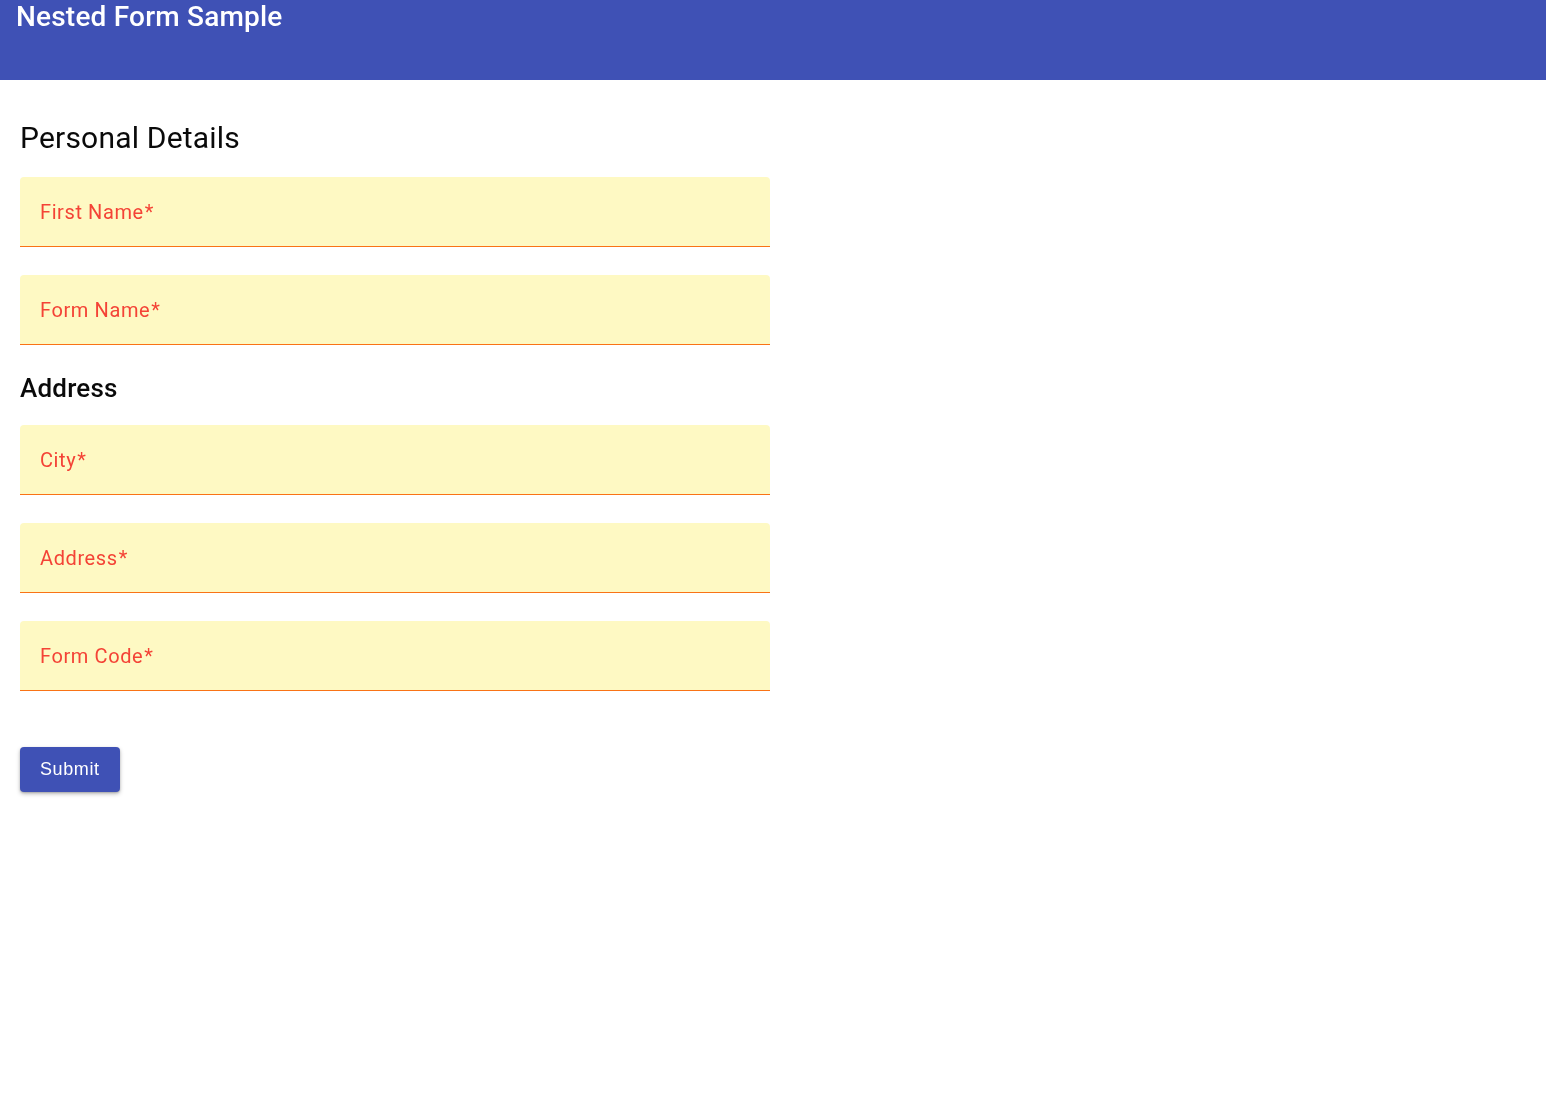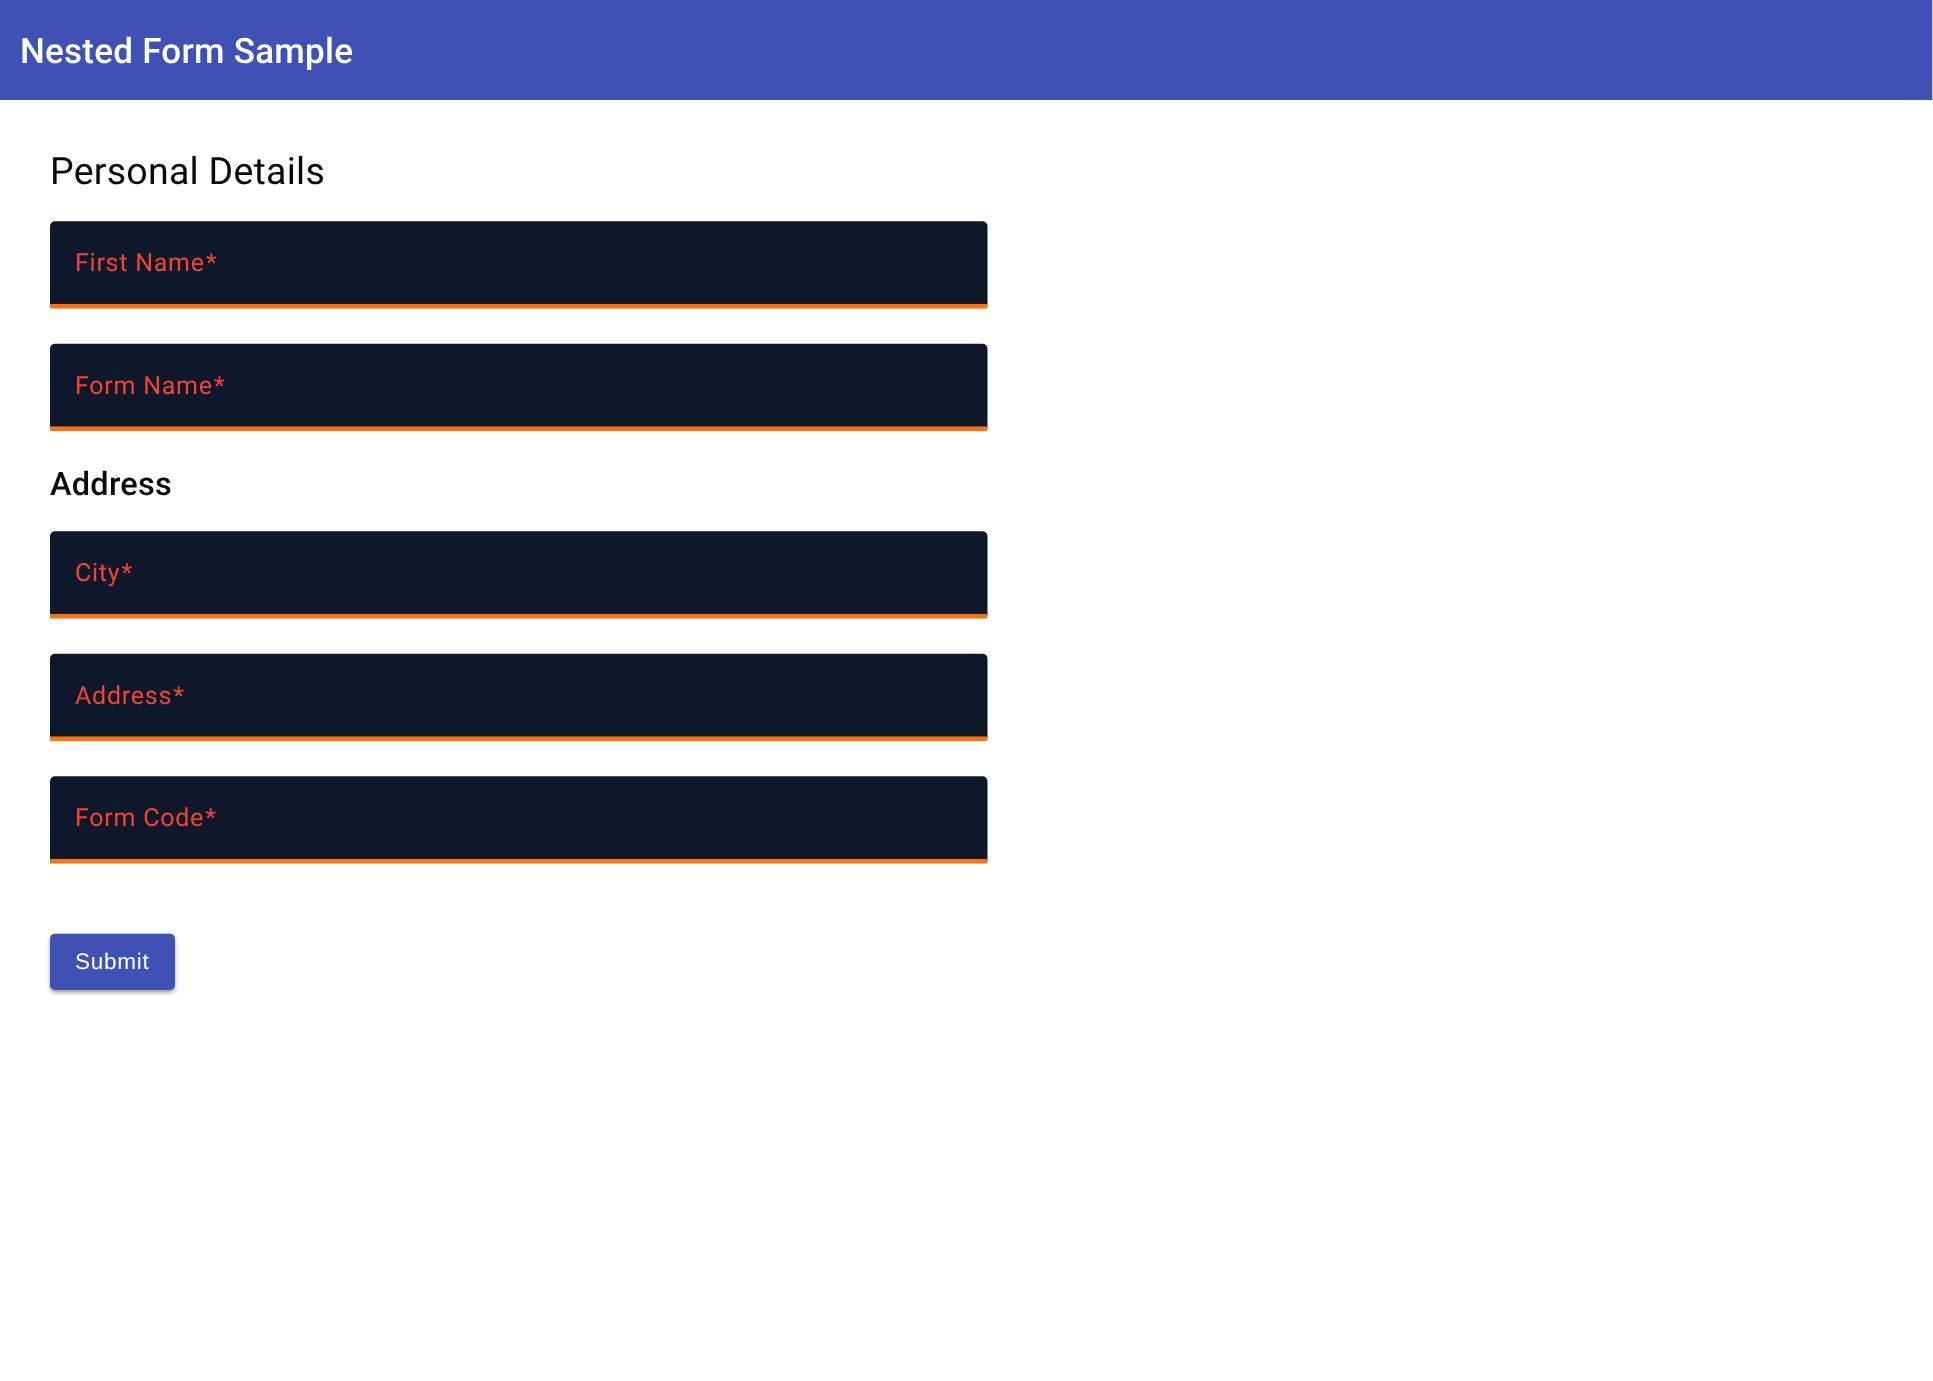--- a/index.html
+++ b/index.html
@@ -10,56 +10,56 @@
     body {
       font-family: Roboto, "Helvetica Neue", Arial, sans-serif;
       background: #ffffff;
       color: #000000;
     }
     .toolbar {
       background: #3f51b5;
       color: #ffffff;
       height: 80px;
       display: flex;
-      align-items: center;
+      align-items: flex-start;
       padding: 0 16px;
     }
     .toolbar-title {
       font-size: 28px;
       font-weight: 500;
       letter-spacing: 0.2px;
     }
     .content {
-      padding: 40px 40px;
+      padding: 40px 20px;
       max-width: 1000px;
     }
     .section-heading {
       font-size: 30px;
       font-weight: 400;
       letter-spacing: 0.2px;
       margin-bottom: 22px;
       color: #0a0a0a;
     }
     .section-subheading {
       font-size: 26px;
       font-weight: 500;
       letter-spacing: 0.2px;
       margin-top: 18px;
       margin-bottom: 22px;
       color: #0a0a0a;
     }
     .form-field {
       width: 750px;
-      background: #0f172a;
+      background: #fef9c3;
       border-top-left-radius: 4px;
       border-top-right-radius: 4px;
       height: 70px;
       position: relative;
       margin-bottom: 28px;
-      border-bottom: 4px solid #f97316;
+      border-bottom: 1px solid #f97316;
     }
     .form-field-label {
       position: absolute;
       left: 20px;
       top: 50%;
       transform: translateY(-50%);
       color: #f44336;
       font-size: 20px;
       letter-spacing: 0.6px;
       pointer-events: none;

